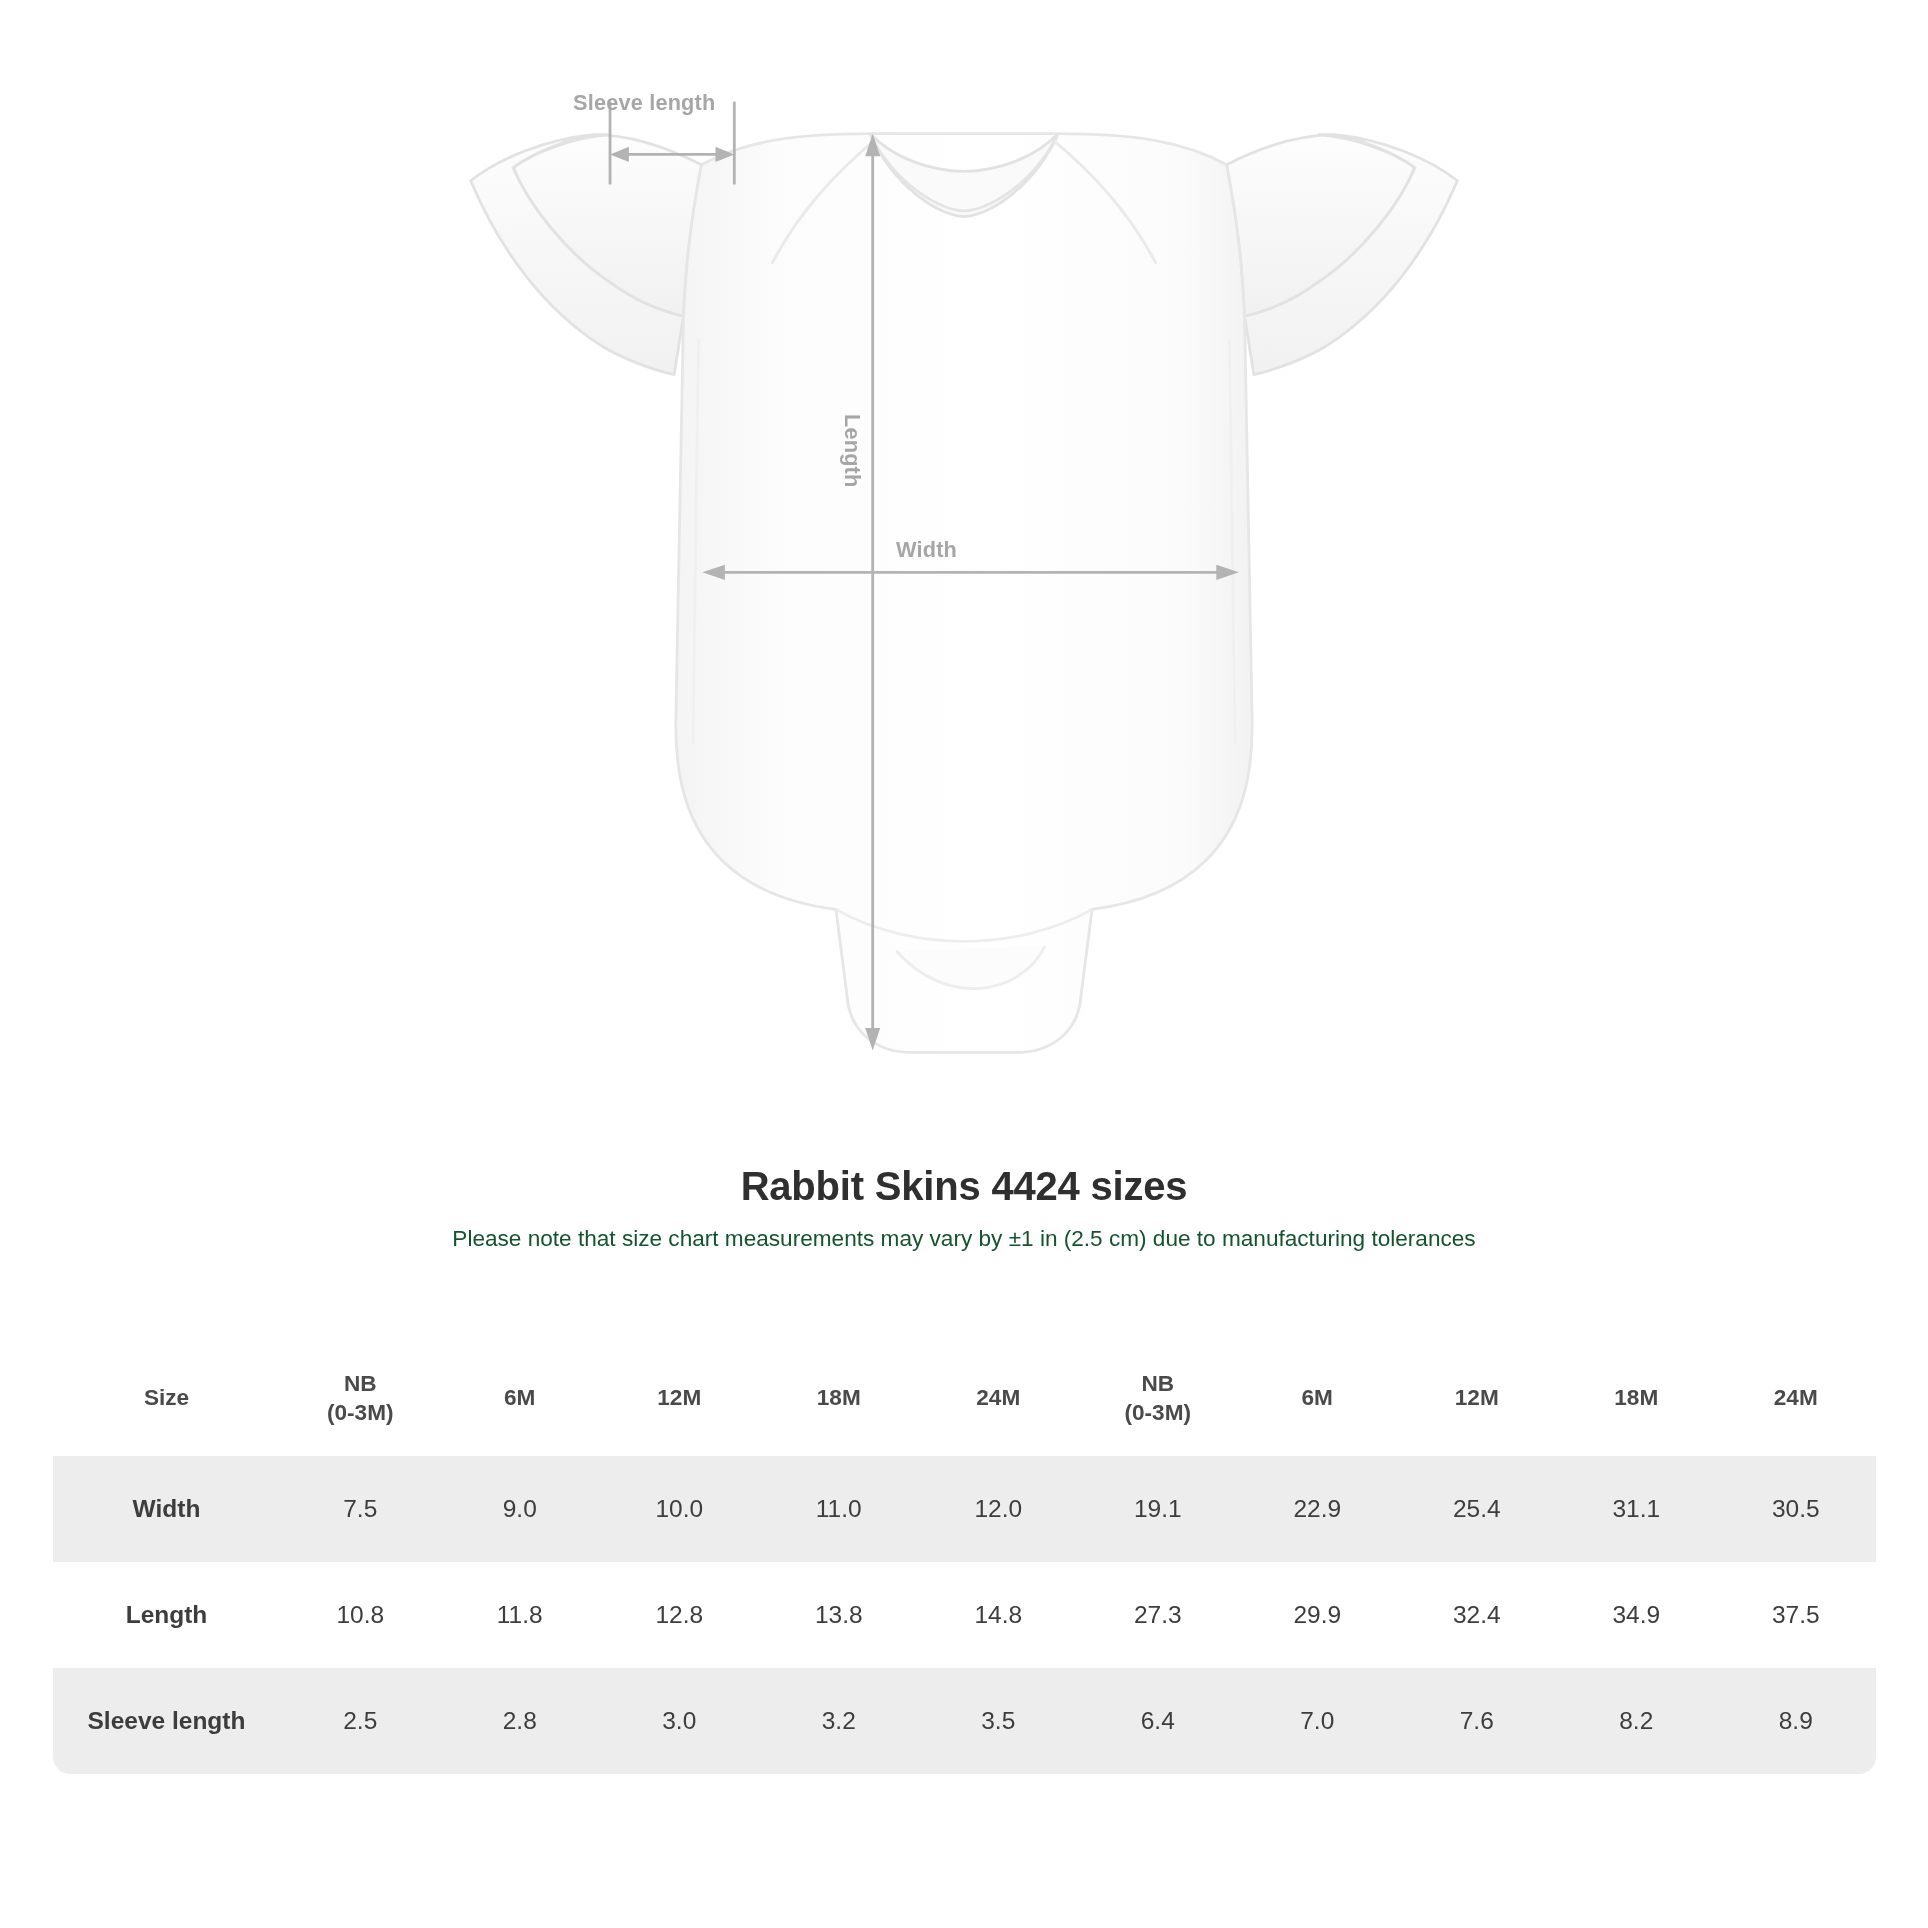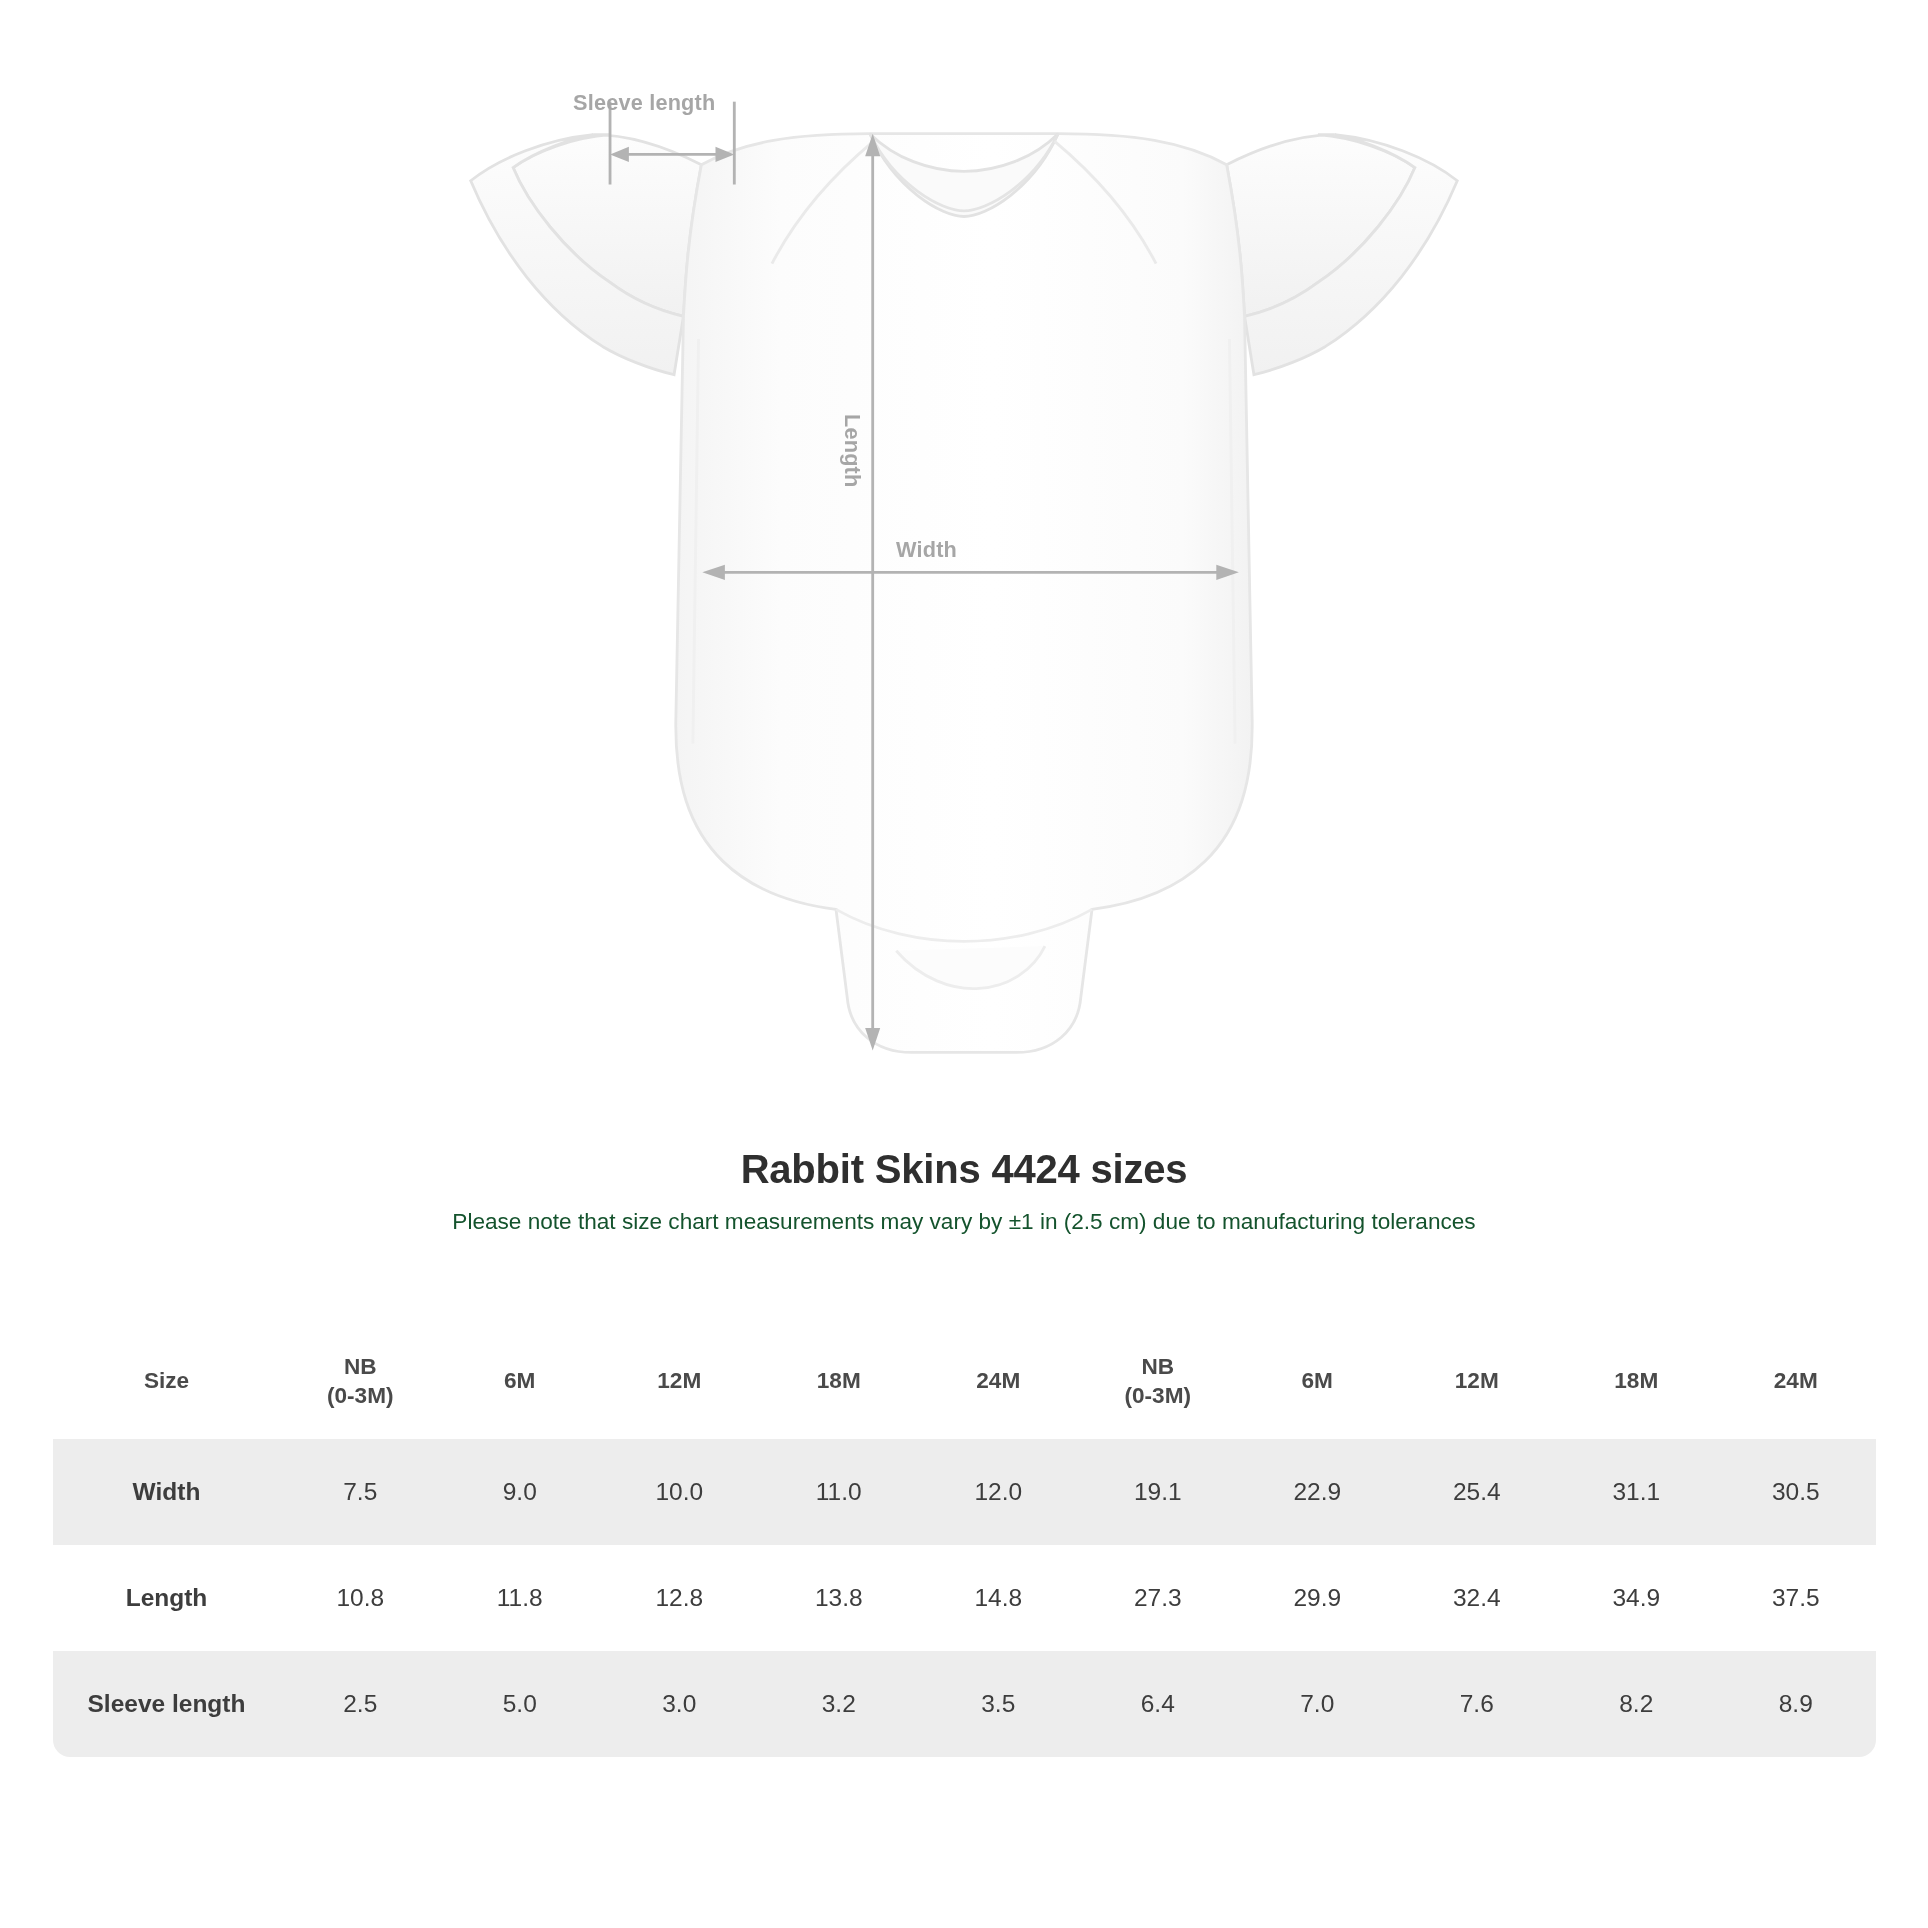--- a/index.html
+++ b/index.html
@@ -65,21 +65,21 @@
     font-size: 21.7px;
     font-weight: bold;
     color: #a6a6a6;
     letter-spacing: 0.2px;
   }
 
   
   .title-block {
     width: 100%;
     text-align: center;
-    margin-top: 7px;
+    margin-top: 24px;
   }
   .chart-title {
     font-size: 40px;
     font-weight: bold;
     color: #2f2f2f;
     margin: 0 0 17px 0;
     letter-spacing: -0.2px;
   }
   .chart-note {
     font-size: 22.6px;
@@ -294,21 +294,21 @@
           <td>27.3</td>
           <td>29.9</td>
           <td>32.4</td>
           <td>34.9</td>
           <td>37.5</td>
         </tr>
 
         <tr class="data-row shaded">
           <td class="col-label row-label">Sleeve length</td>
           <td>2.5</td>
-          <td>5.0</td>
+          <td>2.8</td>
           <td>3.0</td>
           <td>3.2</td>
           <td>3.5</td>
           <td>6.4</td>
           <td>7.0</td>
           <td>7.6</td>
           <td>8.2</td>
           <td>8.9</td>
         </tr>
       </tbody>

